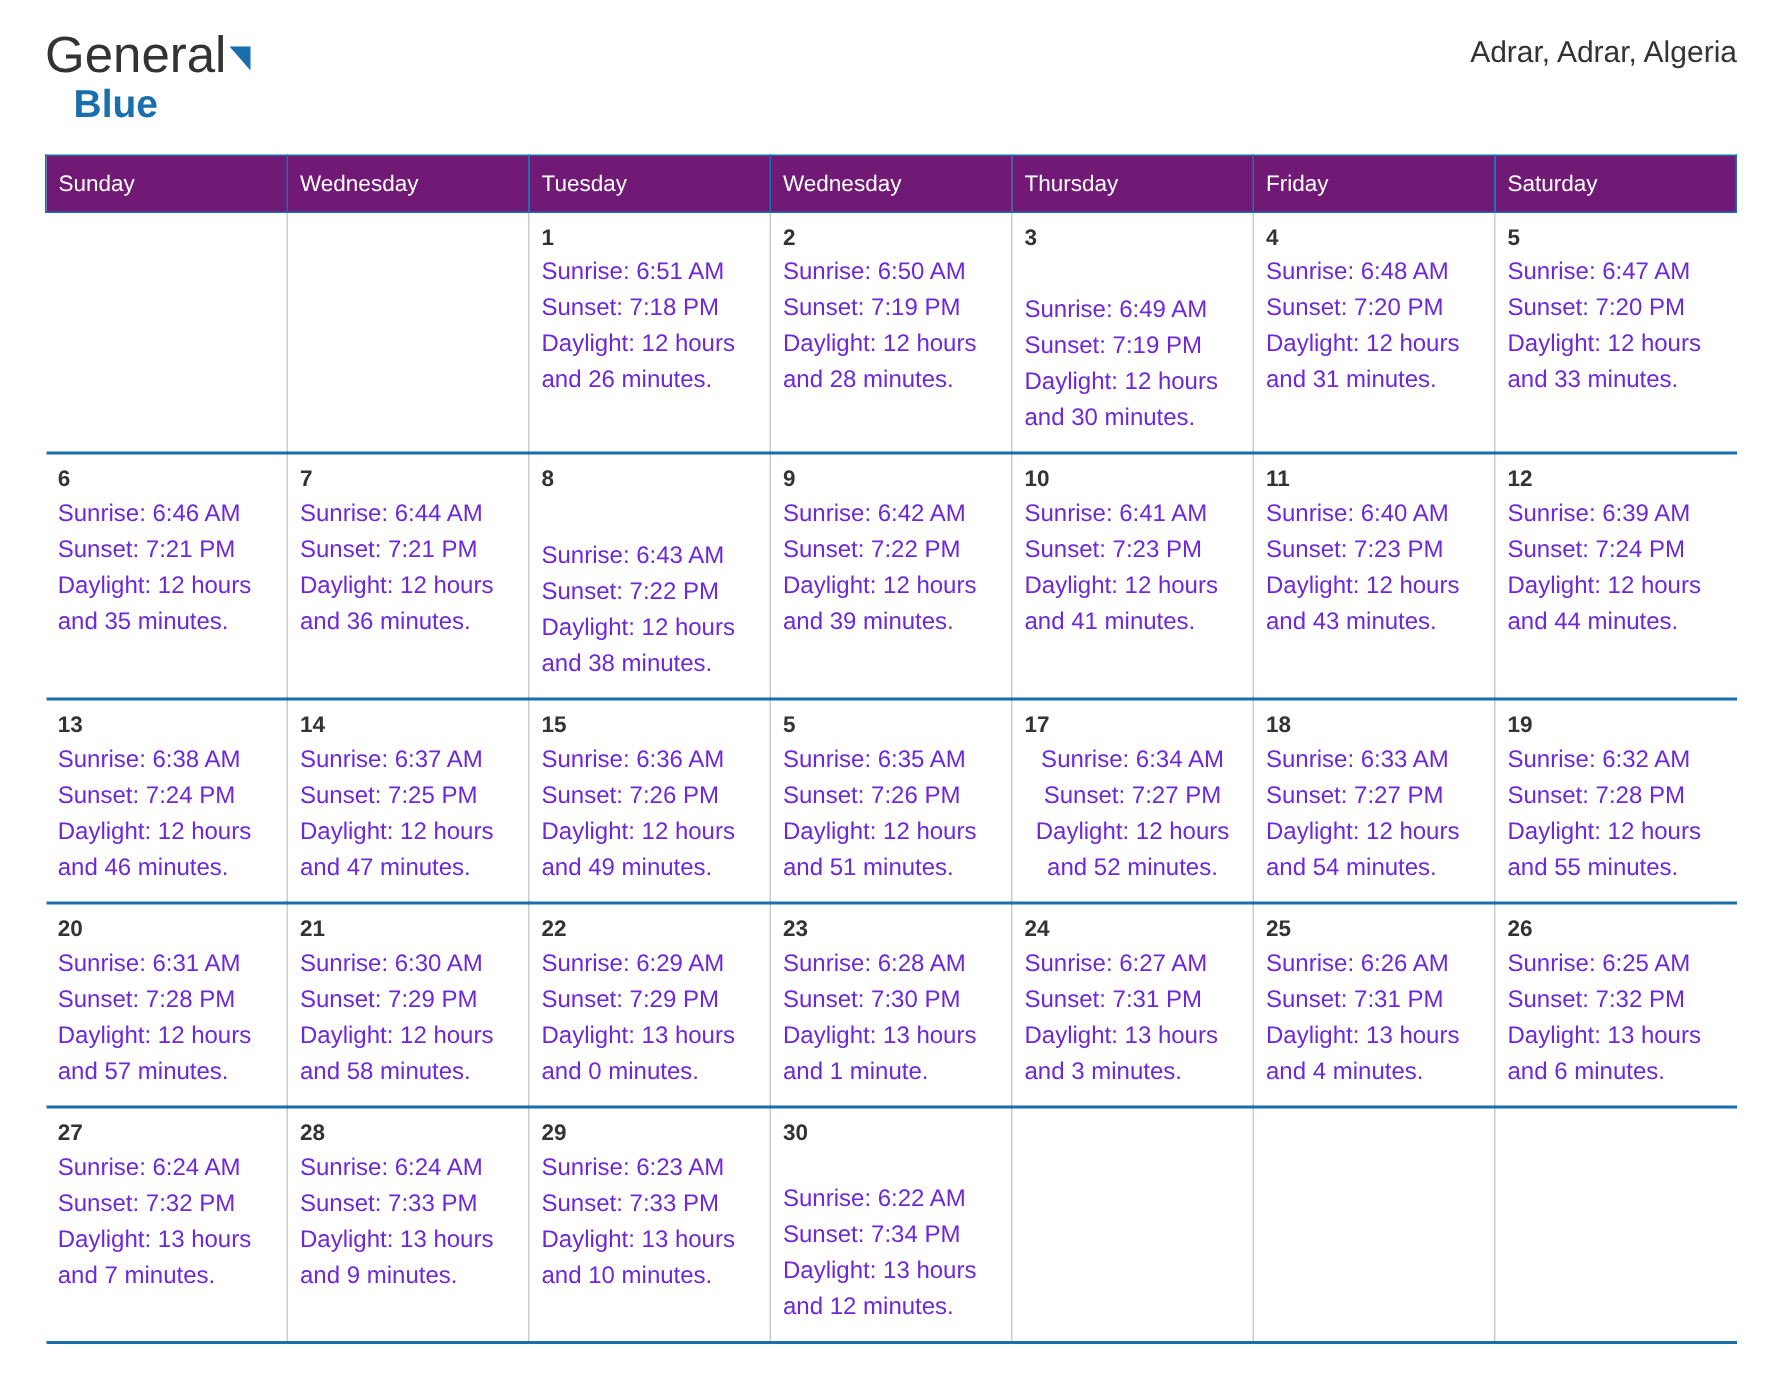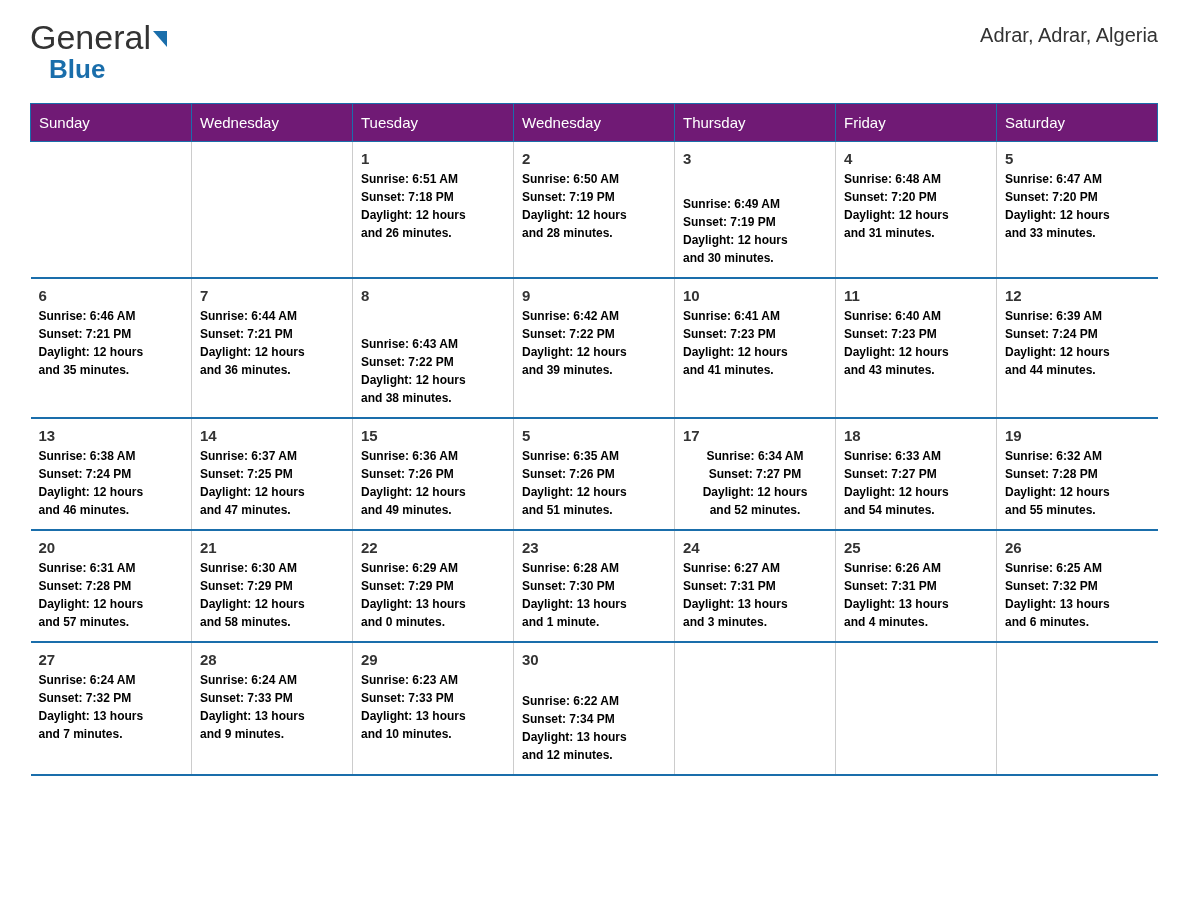--- a/index.html
+++ b/index.html
@@ -91,24 +91,23 @@
     }
     tbody td:last-child { border-right: none; }
     .day-num {
       font-size: 15px;
       font-weight: bold;
       color: #333;
       display: block;
       margin-bottom: 3px;
     }
     .day-info {
-      font-size: 12px;
-      color: #000000;
+      font-size: 16px;
+      color: #6d28d9;
       line-height: 1.5;
-      font-weight: bold;
     }
     .empty-cell { background: #fff; }
   </style>
 </head>
 <body>
 
 <div class="header-area">
   <div class="logo">
     <div class="logo-text">
       <span class="logo-general">General</span>

